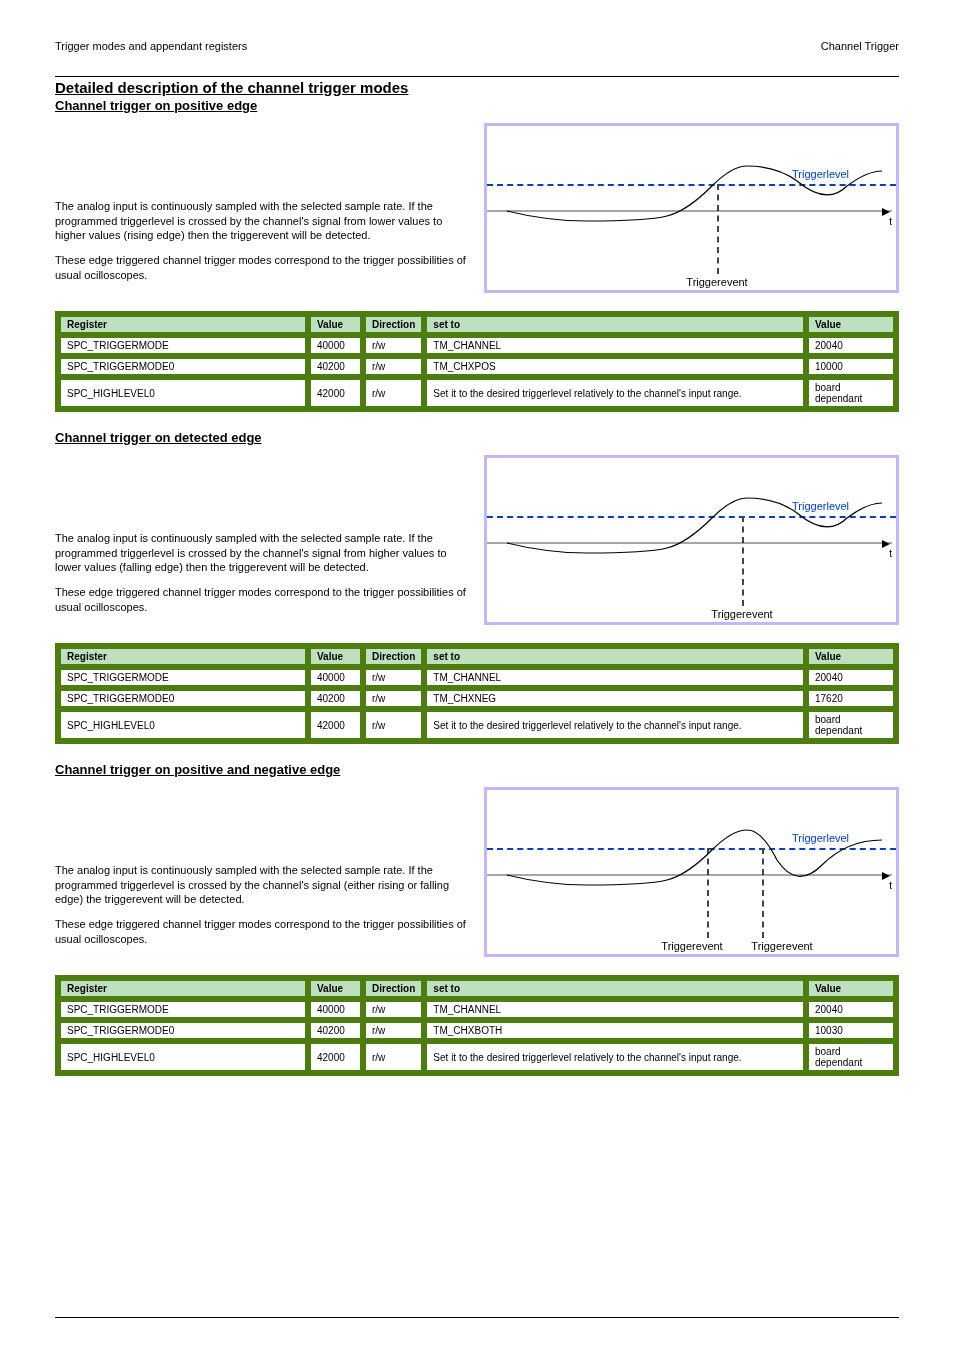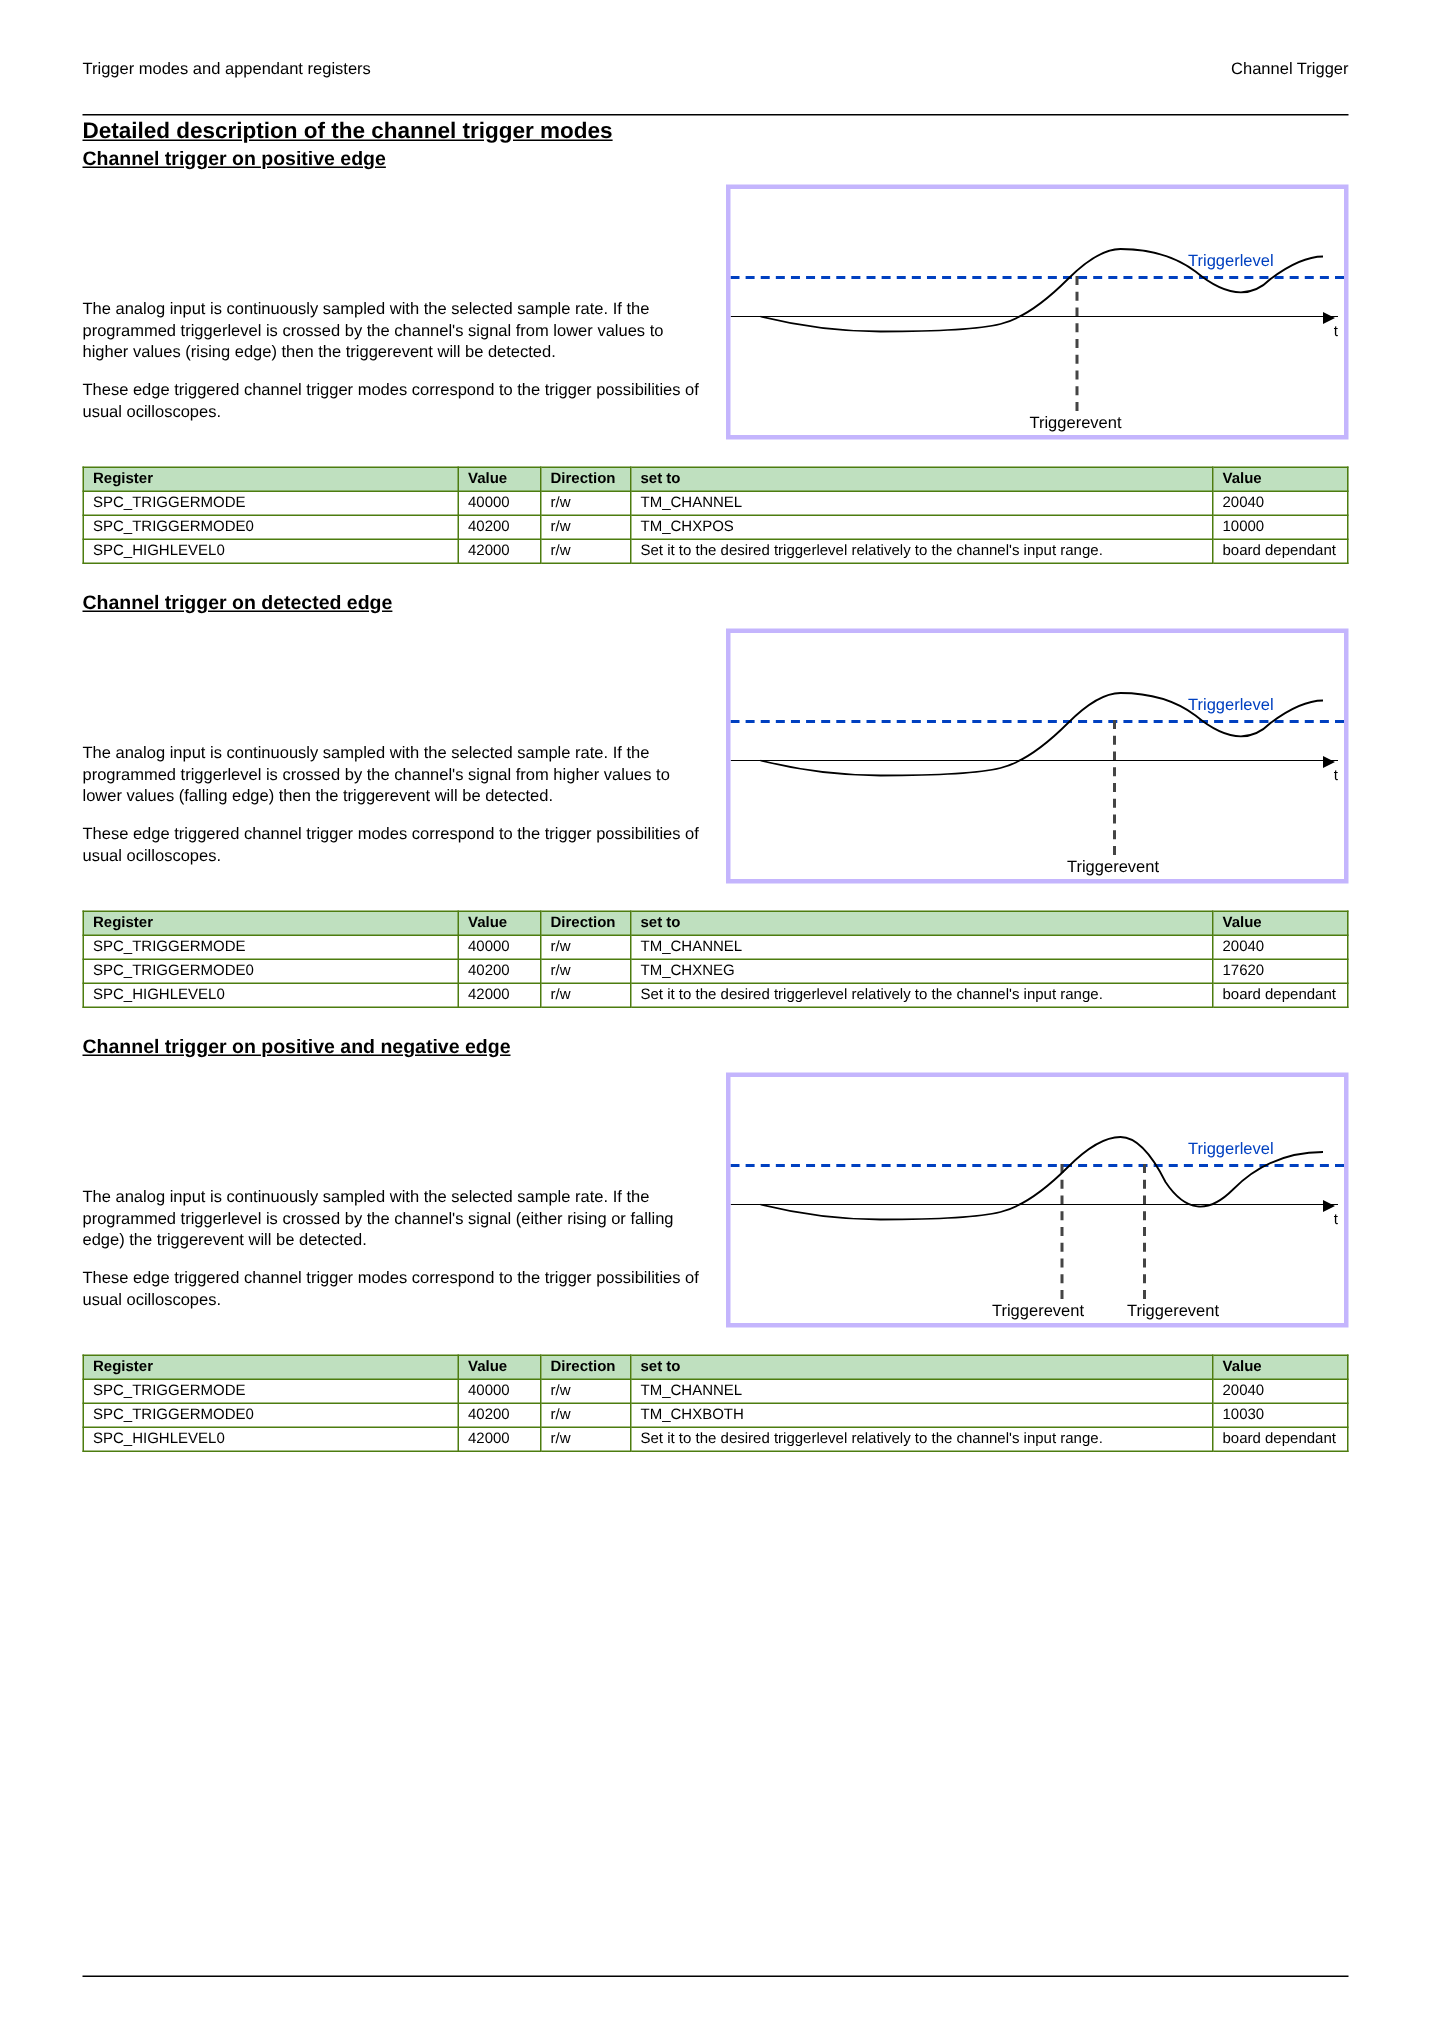--- a/index.html
+++ b/index.html
@@ -91,21 +91,21 @@
     stroke-width: 1.2;
   }
 
   table.reg {
     width: 100%;
     border-collapse: collapse;
     margin-bottom: 18px;
     font-size: 10px;
   }
   table.reg th, table.reg td {
-    border: 1px solid #4d7c0f;
+    border: 6px solid #4d7c0f;
     padding: 2px 6px;
     text-align: left;
     vertical-align: middle;
   }
   table.reg th {
     background: #bfe0bf;
     font-weight: bold;
   }
   .col-reg { width: 250px; }
   .col-val { width: 55px; }

